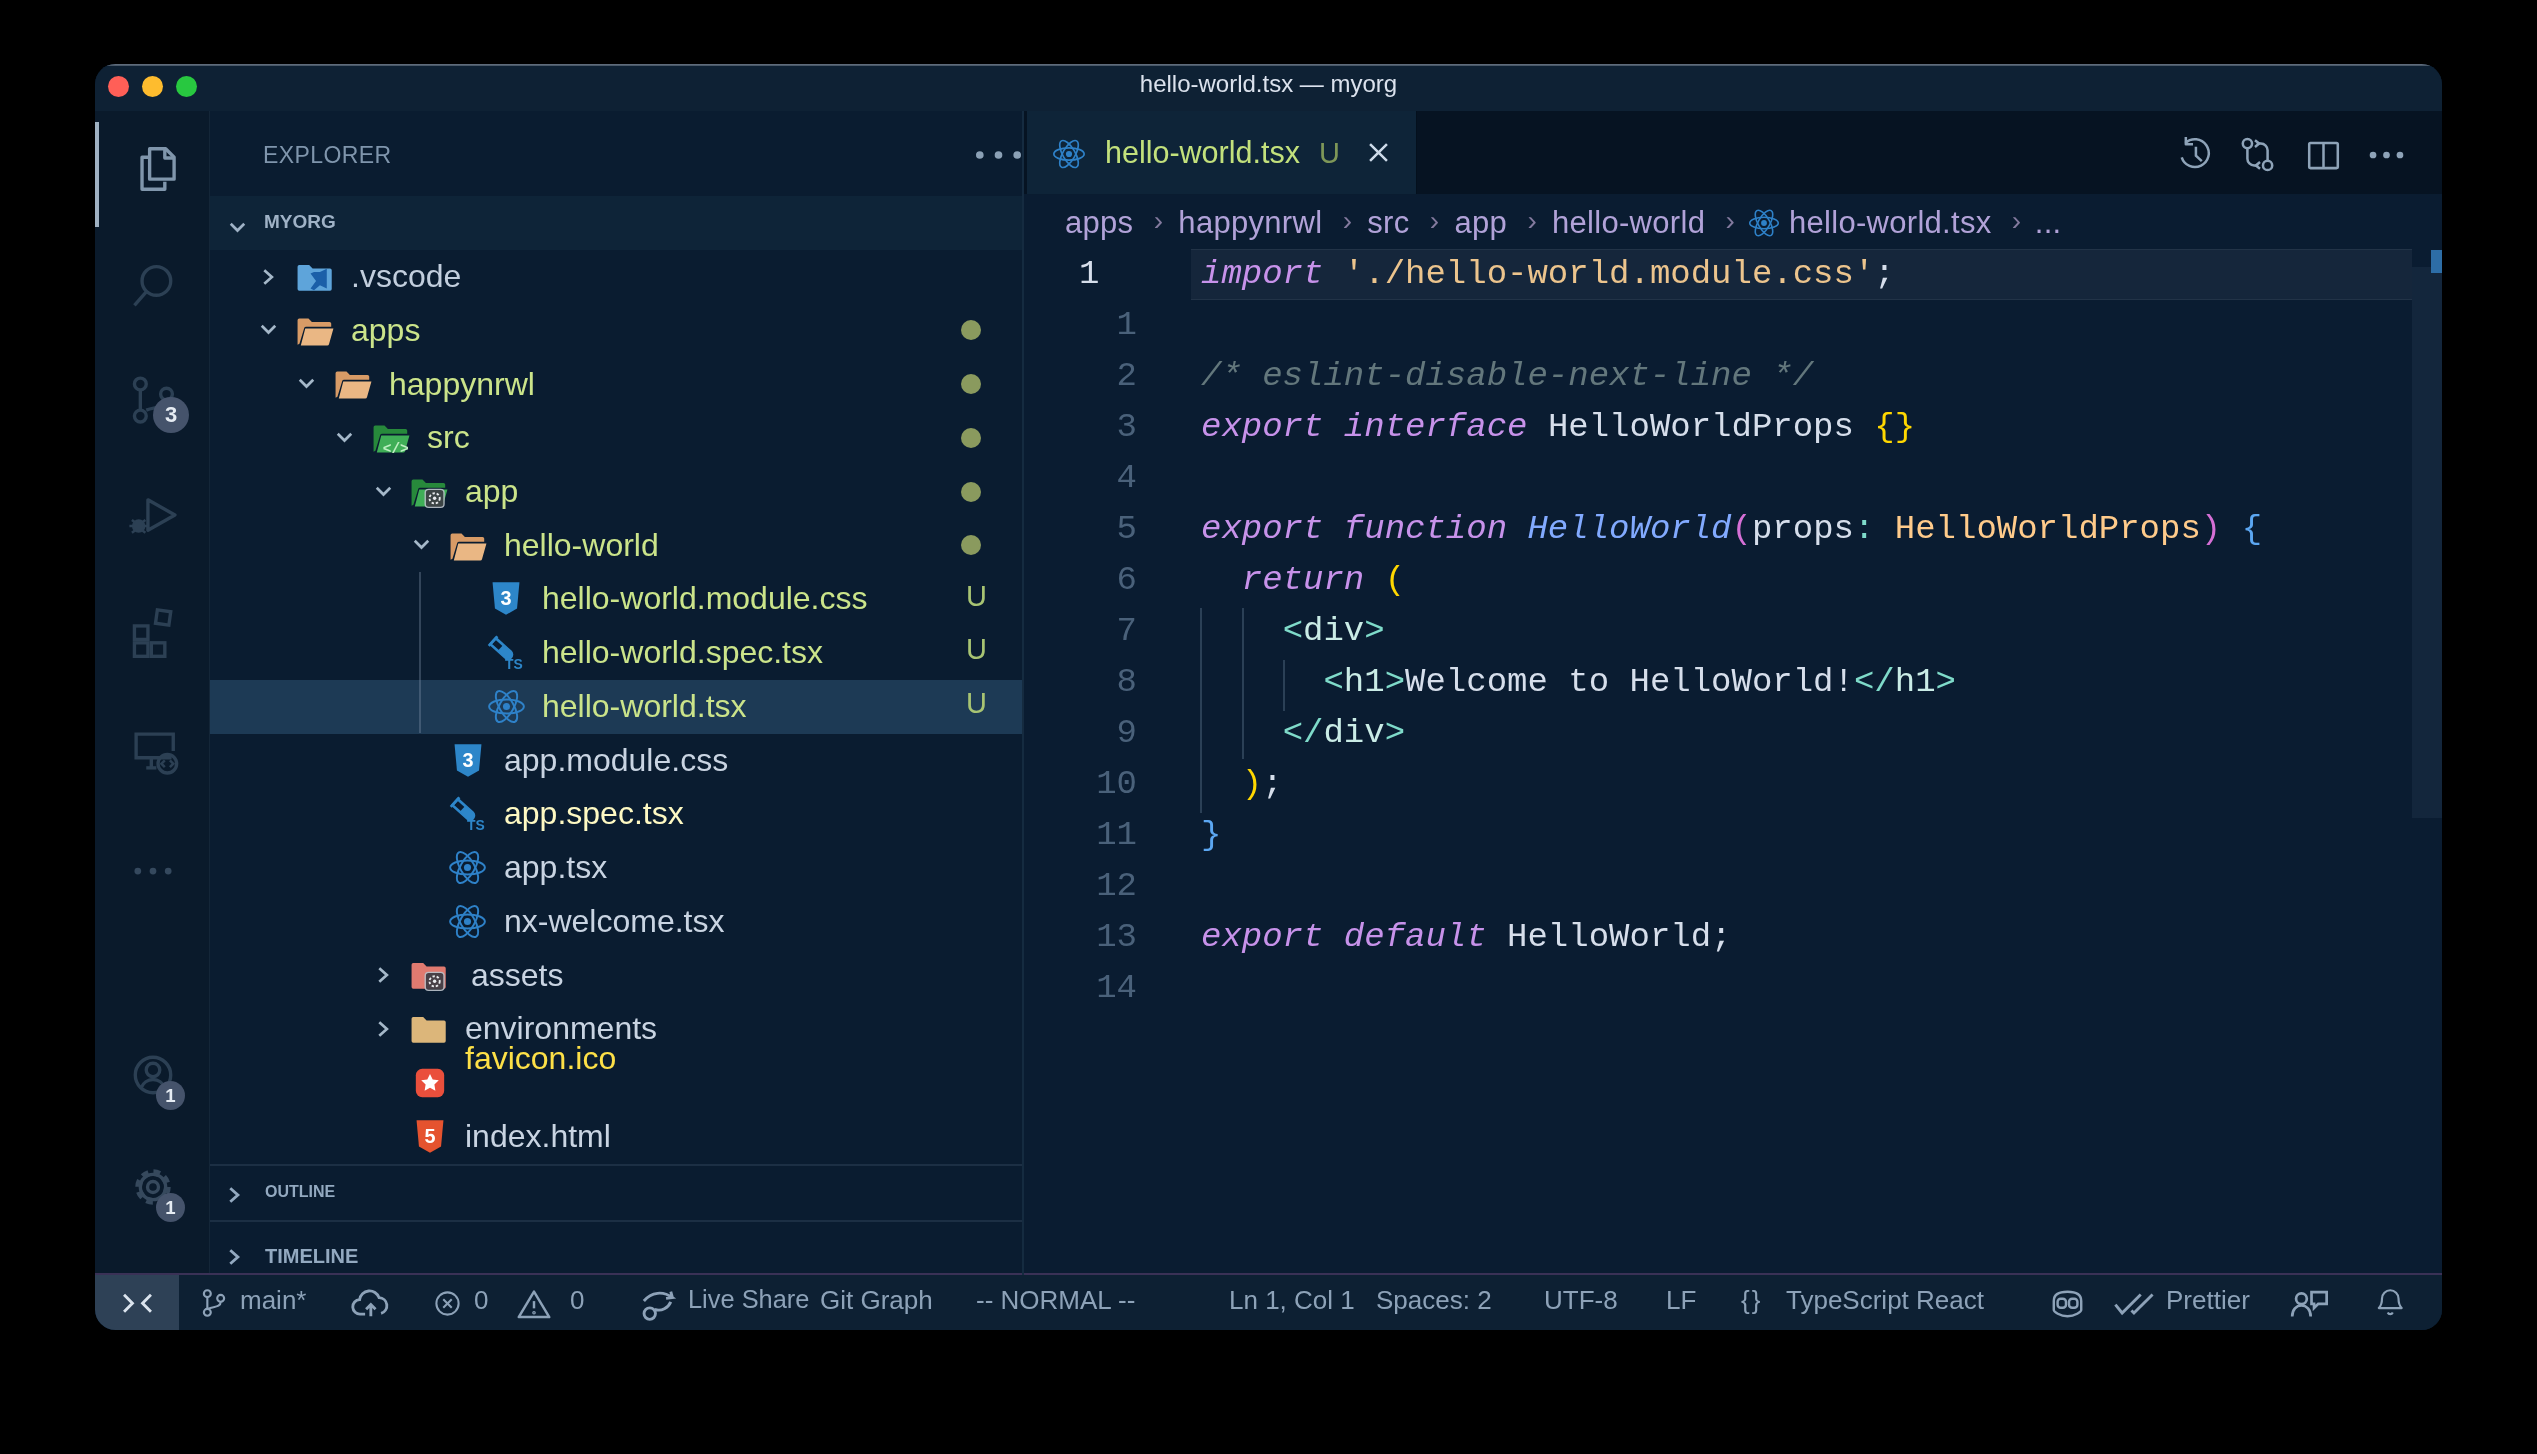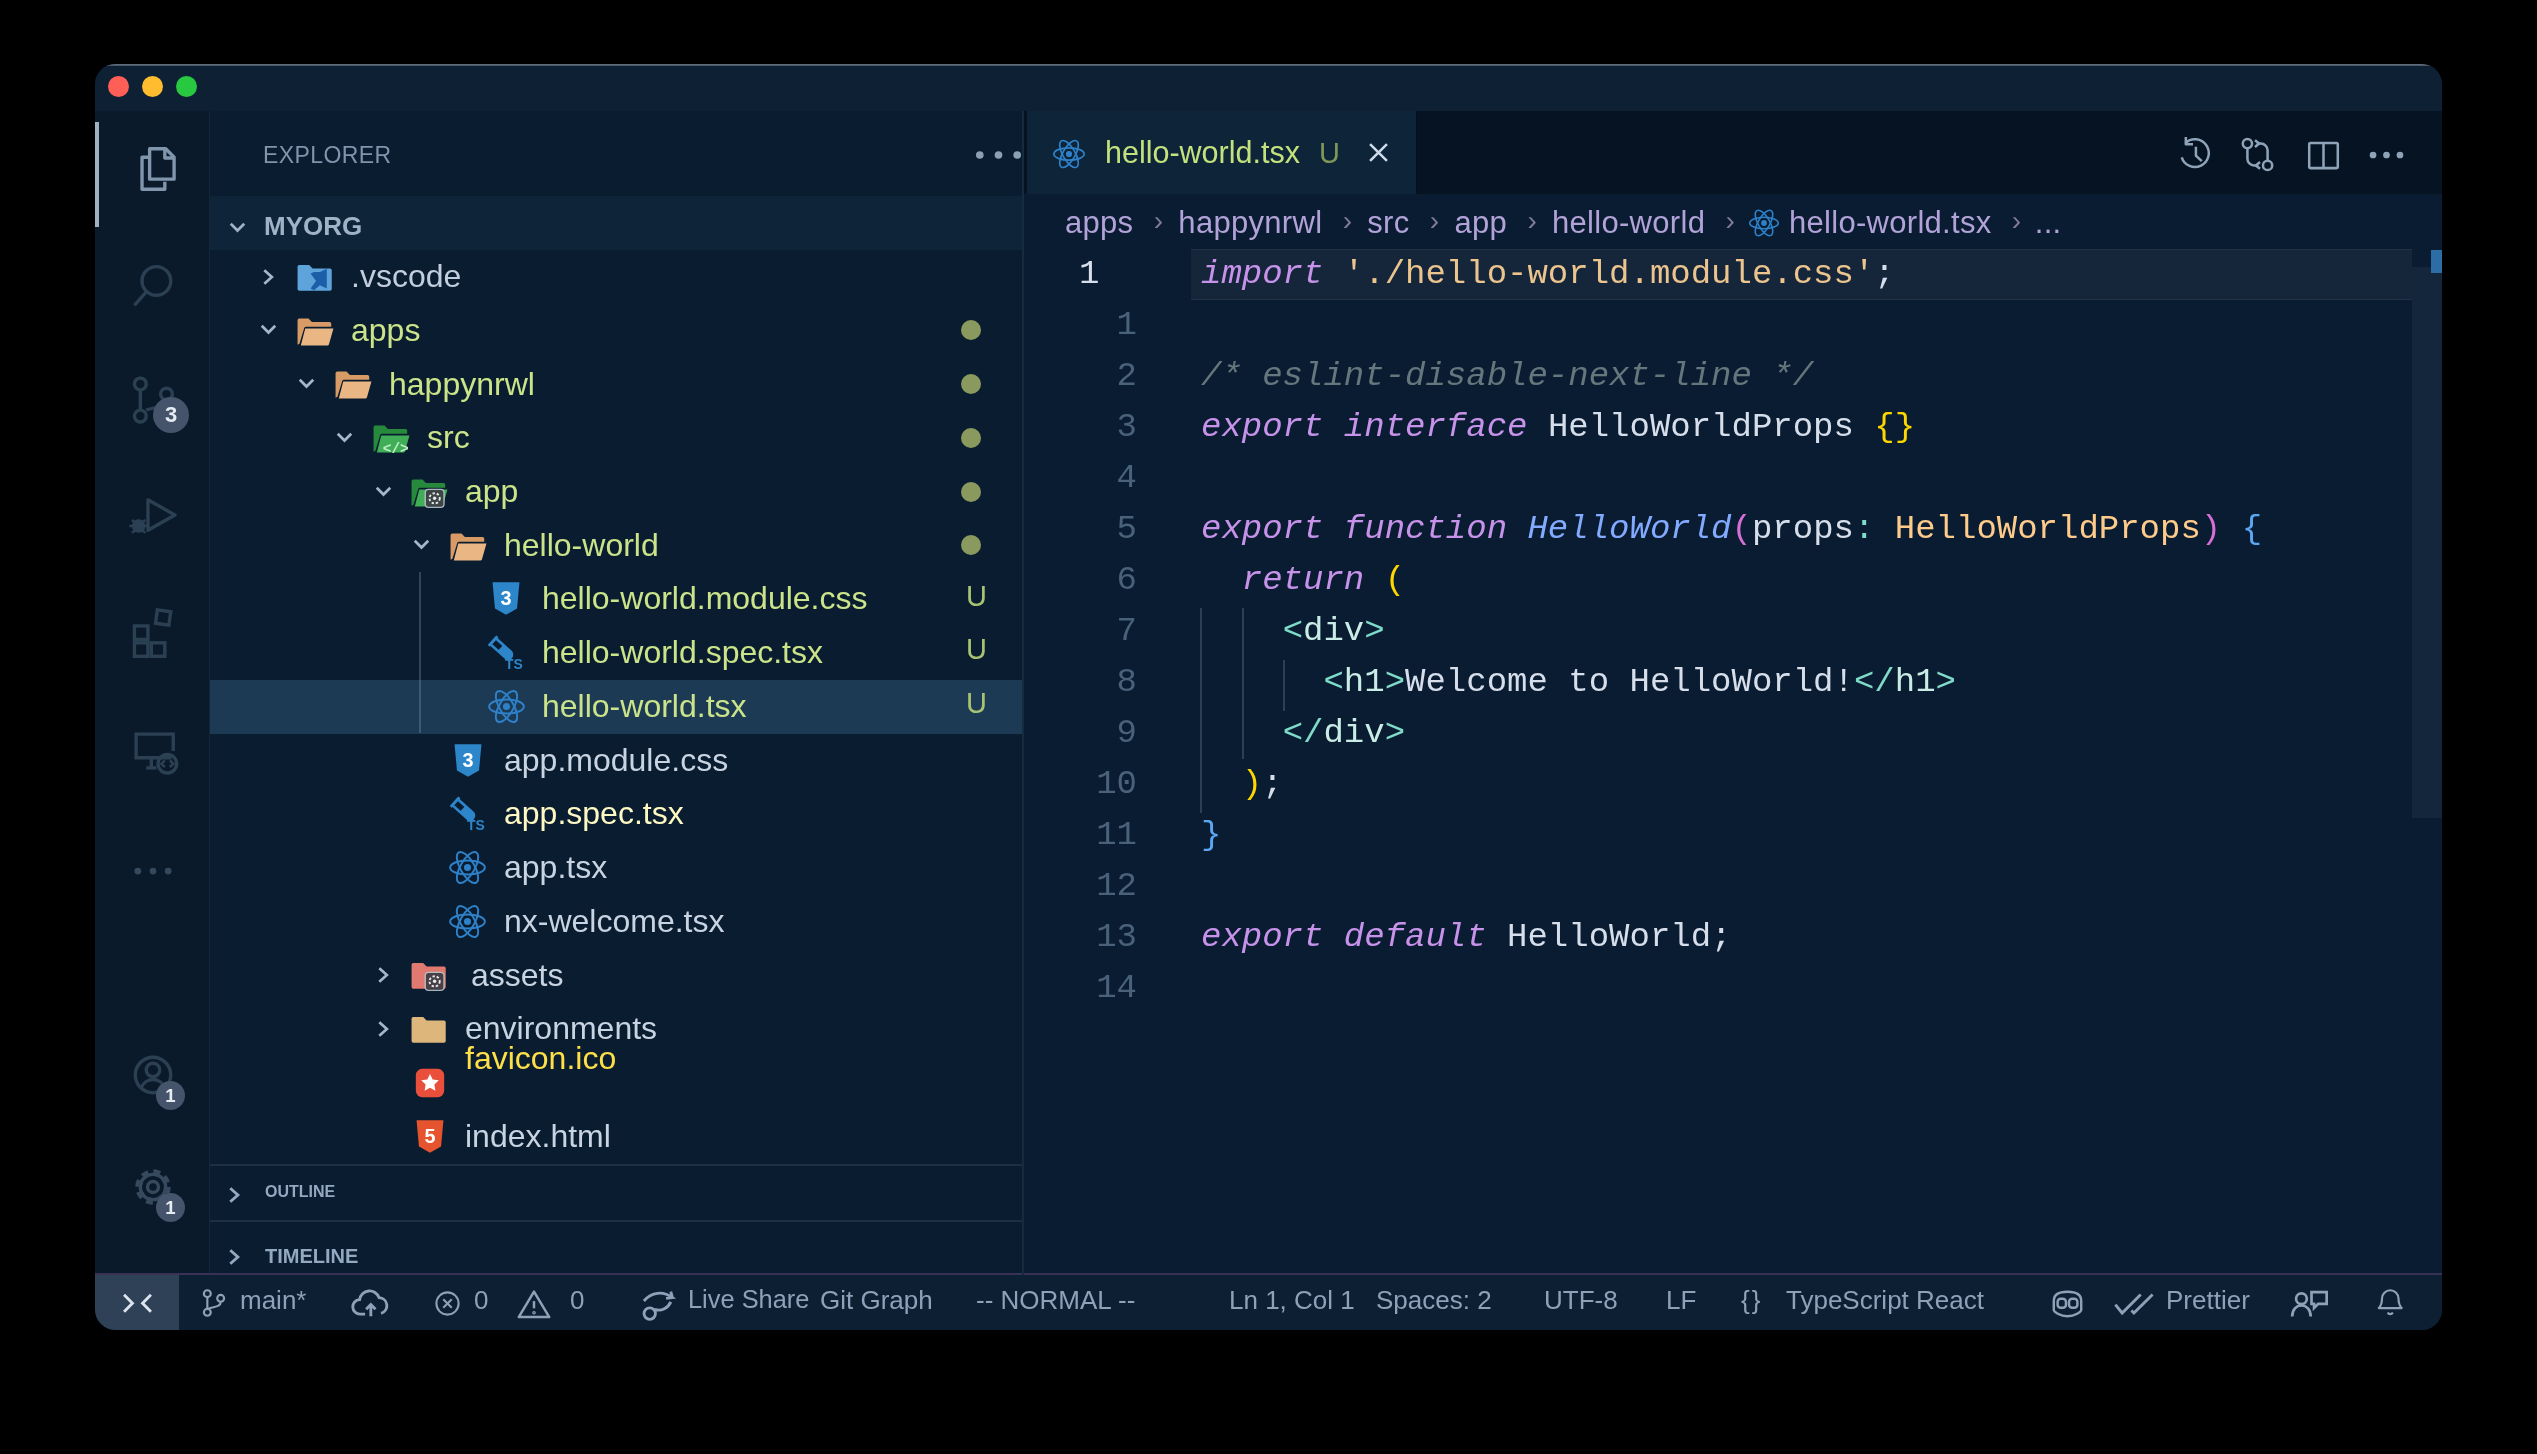--- a/index.html
+++ b/index.html
@@ -12,20 +12,21 @@
 .crumb{font-size:28px;color:#b1a2d8;white-space:nowrap}
 .sep{color:#837a9e}
 .st{font-size:26px;color:#8da2b8;white-space:nowrap}
 </style></head><body>
 <div id="win">
 
 <div class="a" style="left:0;top:0;width:2347px;height:47px;background:#0e2134;box-shadow:inset 0 1.7px 0 rgba(160,170,182,.55)"></div>
 <div class="a" style="left:13px;top:12.3px;width:21px;height:21px;border-radius:50%;background:#ff5f57"></div>
 <div class="a" style="left:47px;top:12.3px;width:21px;height:21px;border-radius:50%;background:#febc2e"></div>
 <div class="a" style="left:81px;top:12.3px;width:21px;height:21px;border-radius:50%;background:#28c840"></div>
+<div class="a" style="left:0;top:6px;width:2347px;text-align:center;font-size:24px;color:#dbe2ed">hello-world.tsx — myorg</div>
 
 <div class="a" style="left:0;top:47px;width:115px;height:1164px;background:#0a1a2b;border-right:1.7px solid #142638"></div>
 <div class="a" style="left:115px;top:47px;width:814px;height:1164px;background:#0a1c30"></div>
 <div class="a" style="left:929px;top:47px;width:1418px;height:83px;background:#061322"></div>
 <div class="a" style="left:929px;top:131px;width:1418px;height:1081px;background:#0a1c31"></div>
 
 <div class="a" style="left:0;top:1209px;width:2347px;height:2.5px;background:#3a3156"></div>
 <div class="a" style="left:0;top:1211px;width:2347px;height:55px;background:#0d2033"></div>
 <div class="a" style="left:0;top:1211px;width:84px;height:55px;background:#2e4156;border-bottom-left-radius:20.3px"></div>
 
@@ -96,21 +97,21 @@
 <svg class="a" style="left:878px;top:85px" width="51" height="12" viewBox="0 0 60 14" fill="#8ba0b5">
 <circle cx="8" cy="7" r="4.5"></circle>
       <circle cx="30" cy="7" r="4.5"></circle>
       <circle cx="52" cy="7" r="4.5"></circle>
 </svg>
 
 <div class="a" style="left:115px;top:132px;width:814px;height:54px;background:#0e2438"></div>
 <svg class="a" style="left:129px;top:153px" width="27" height="22" viewBox="0 0 32 26" fill="none" stroke="#9fb2c6" stroke-width="3.2">
       <path d="M8 8l8 8 8-8"></path>
     </svg>
-<div class="a" style="left:169px;top:147px;font-size:26px;font-weight:bold;color:#9fb2c6">MYORG</div>
+<div class="a" style="left:169px;top:147px;font-size:19px;font-weight:bold;color:#9fb2c6">MYORG</div>
 <svg class="a" style="left:160px;top:202px" width="27" height="22" viewBox="0 0 32 26" fill="none" stroke="#a5b8c9" stroke-width="3.2">
       <path d="M11 5l9 8-9 8"></path>
     </svg>
     <svg class="a" style="left:200px;top:195px" width="41" height="36" viewBox="0 0 24 21">
       <path d="M1.5 17.5v-13q0-1 1-1h5.8l2 2h10.2q1 0 1 1v11q0 1-1 1h-18q-1 0-1-1z" fill="#5ea4da"></path>
       <path d="M14.6 7.6l4-1.9v11.6l-4-1.9-3.5 2.9-2-1 3.2-4.4-3.2-4.4 2-1z" fill="#1b5fa8"></path>
     </svg>
     <div class="a rowtxt" style="left:256px;top:194px;color:#c2cedd">.vscode</div>
 <svg class="a" style="left:160px;top:255px" width="27" height="22" viewBox="0 0 32 26" fill="none" stroke="#a5b8c9" stroke-width="3.2">
       <path d="M8 8l8 8 8-8"></path>

